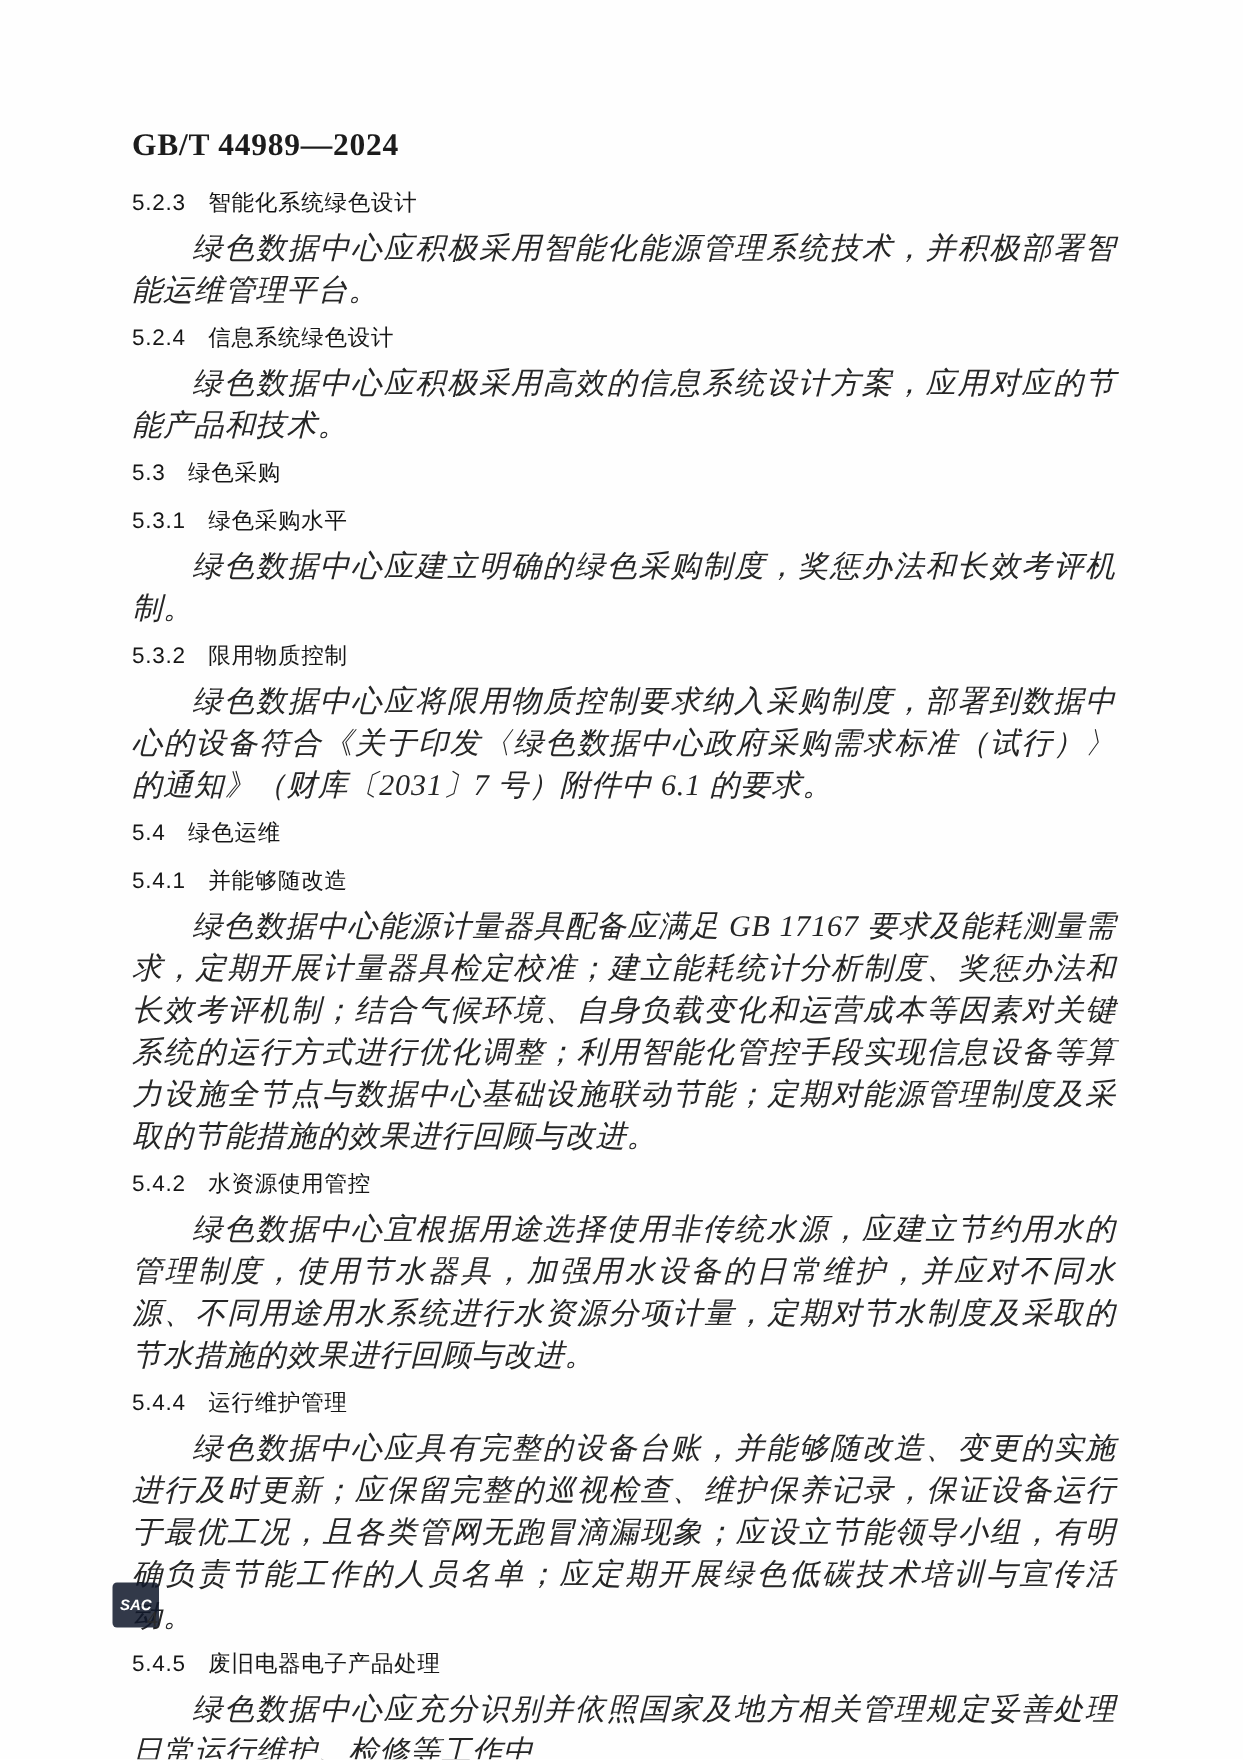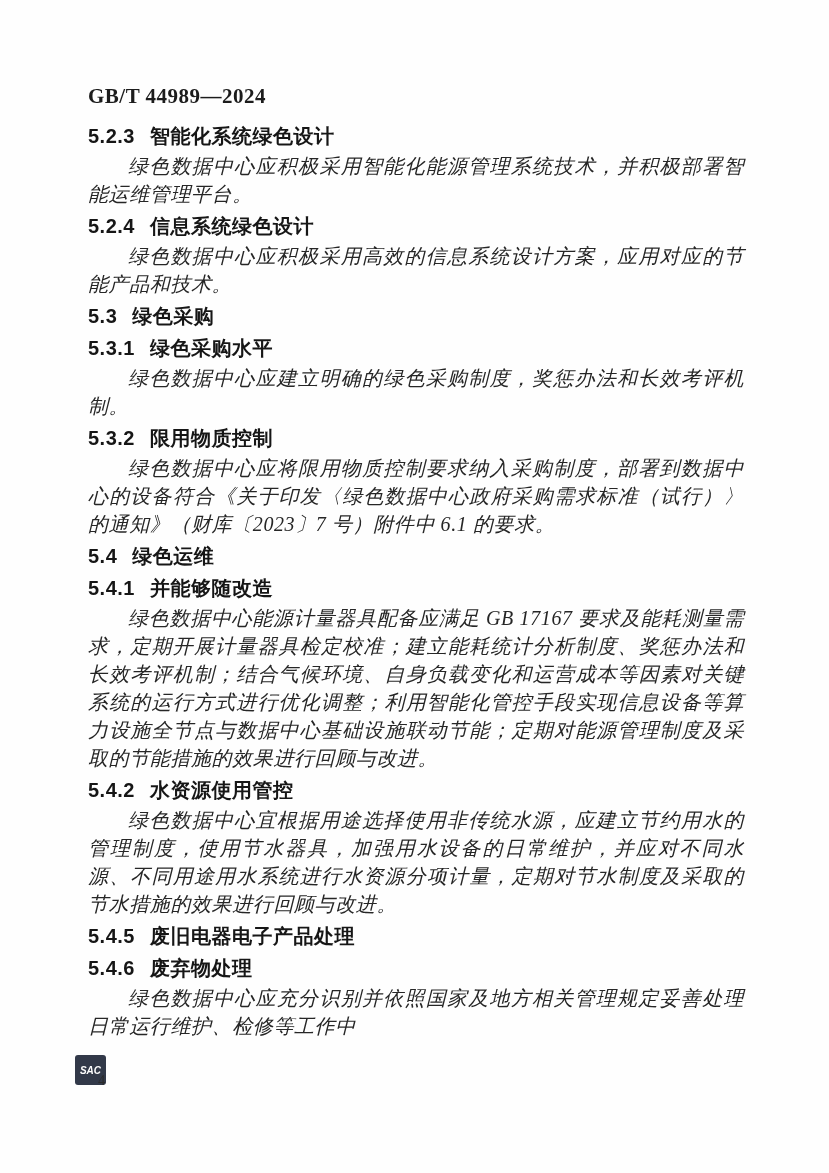--- a/index.html
+++ b/index.html
@@ -22,22 +22,22 @@
     font-family: "Liberation Serif", serif;
     font-weight: bold;
     font-size: 21px;
     line-height: 24px;
     color: #1c1c1c;
     letter-spacing: 0.5px;
     margin-bottom: 14px;
   }
   .section-heading {
     font-family: "Liberation Sans", sans-serif;
-    font-weight: bold;
-    font-size: 20px;
+    font-weight: normal;
+    font-size: 15px;
     line-height: 28px;
     color: #161616;
     margin: 4px 0 2px 0;
     letter-spacing: 0.5px;
   }
   .section-heading .sec-num {
     font-family: "Liberation Sans", sans-serif;
     letter-spacing: 0.5px;
   }
   .section-heading .sec-title {
@@ -111,21 +111,21 @@
     <h3 class="section-heading">
       <span class="sec-num">5.3.1</span><span class="sec-title">绿色采购水平</span>
     </h3>
   <p class="body-para">绿色数据中心应建立明确的绿色采购制度，奖惩办法和长效考评机制。</p>
         </section>
 
   <section>
     <h3 class="section-heading">
       <span class="sec-num">5.3.2</span><span class="sec-title">限用物质控制</span>
     </h3>
-  <p class="body-para">绿色数据中心应将限用物质控制要求纳入采购制度，部署到数据中心的设备符合《关于印发〈绿色数据中心政府采购需求标准（试行）〉的通知》（财库〔2023〕7 号）附件中 6.1 的要求。</p>
+  <p class="body-para">绿色数据中心应将限用物质控制要求纳入采购制度，部署到数据中心的设备符合《关于印发〈绿色数据中心政府采购需求标准（试行）〉的通知》（财库〔2031〕7 号）附件中 6.1 的要求。</p>
         </section>
 
   <section>
     <h3 class="section-heading">
       <span class="sec-num">5.4</span><span class="sec-title">绿色运维</span>
     </h3>
   </section>
 
   <section>
     <h3 class="section-heading">
@@ -137,31 +137,34 @@
   <section>
     <h3 class="section-heading">
       <span class="sec-num">5.4.2</span><span class="sec-title">水资源使用管控</span>
     </h3>
   <p class="body-para">绿色数据中心宜根据用途选择使用非传统水源，应建立节约用水的管理制度，使用节水器具，加强用水设备的日常维护，并应对不同水源、不同用途用水系统进行水资源分项计量，定期对节水制度及采取的节水措施的效果进行回顾与改进。</p>
         </section>
 
   <section>
         </section>
 
+  <section>
+    <h3 class="section-heading">
+      <span class="sec-num">5.4.4</span><span class="sec-title">运行维护管理</span>
+    </h3>
+  <p class="body-para">绿色数据中心应具有完整的设备台账，并能够随改造、变更的实施进行及时更新；应保留完整的巡视检查、维护保养记录，保证设备运行于最优工况，且各类管网无跑冒滴漏现象；应设立节能领导小组，有明确负责节能工作的人员名单；应定期开展绿色低碳技术培训与宣传活动。</p>
+        </section>
 
   <section>
     <h3 class="section-heading">
       <span class="sec-num">5.4.5</span><span class="sec-title">废旧电器电子产品处理</span>
     </h3>
         </section>
 
   <section>
-    <h3 class="section-heading">
-      <span class="sec-num">5.4.6</span><span class="sec-title">废弃物处理</span>
-    </h3>
   <p class="body-para">绿色数据中心应充分识别并依照国家及地方相关管理规定妥善处理日常运行维护、检修等工作中</p>
         </section>
 </div>
   </div>
 
   <div class="watermark">SAC</div>
 
   <div class="page-number">4</div>
 </div>
 

